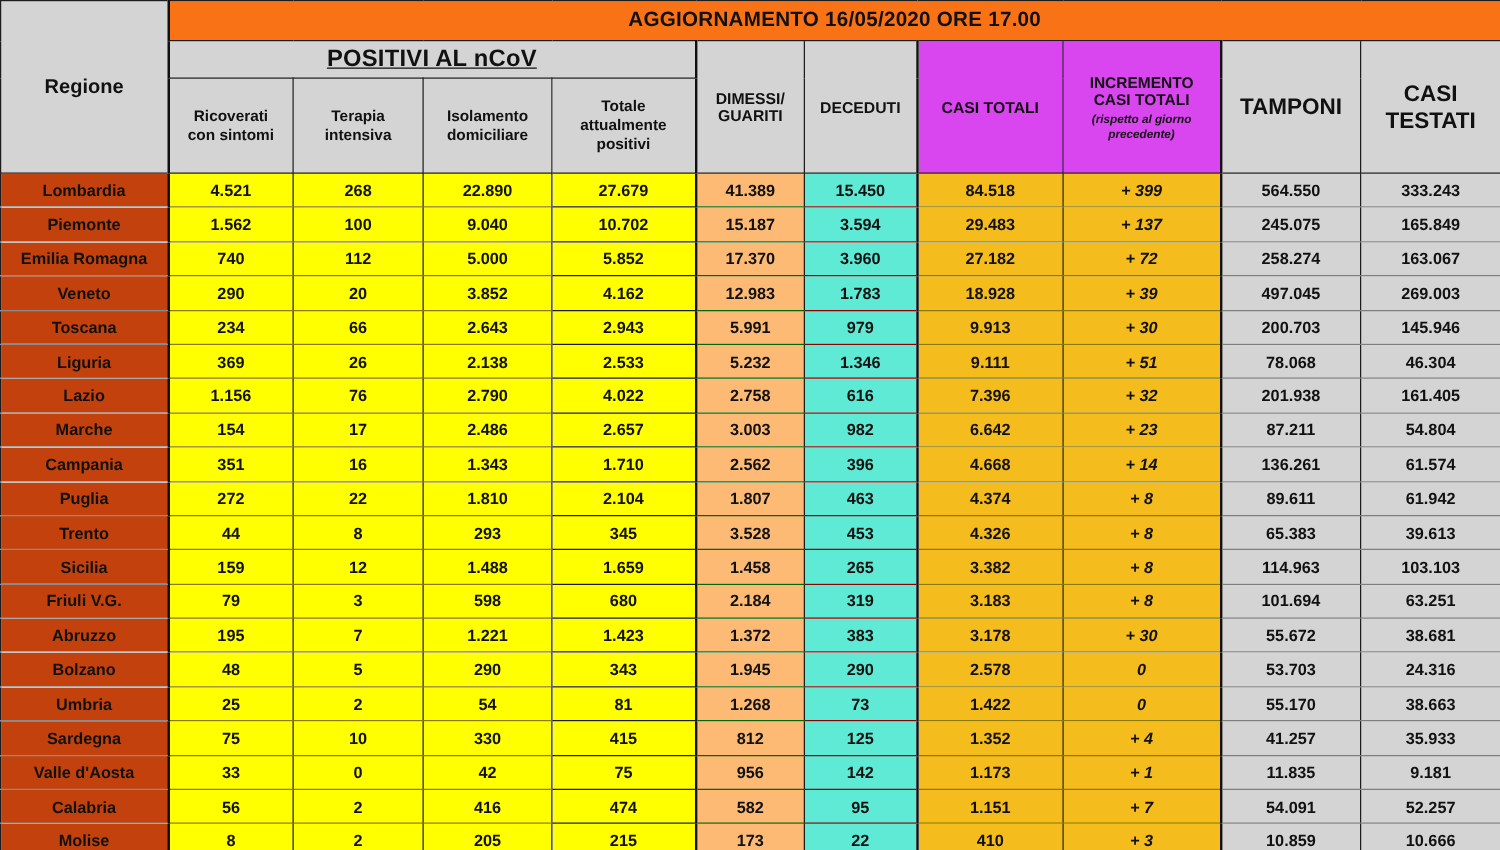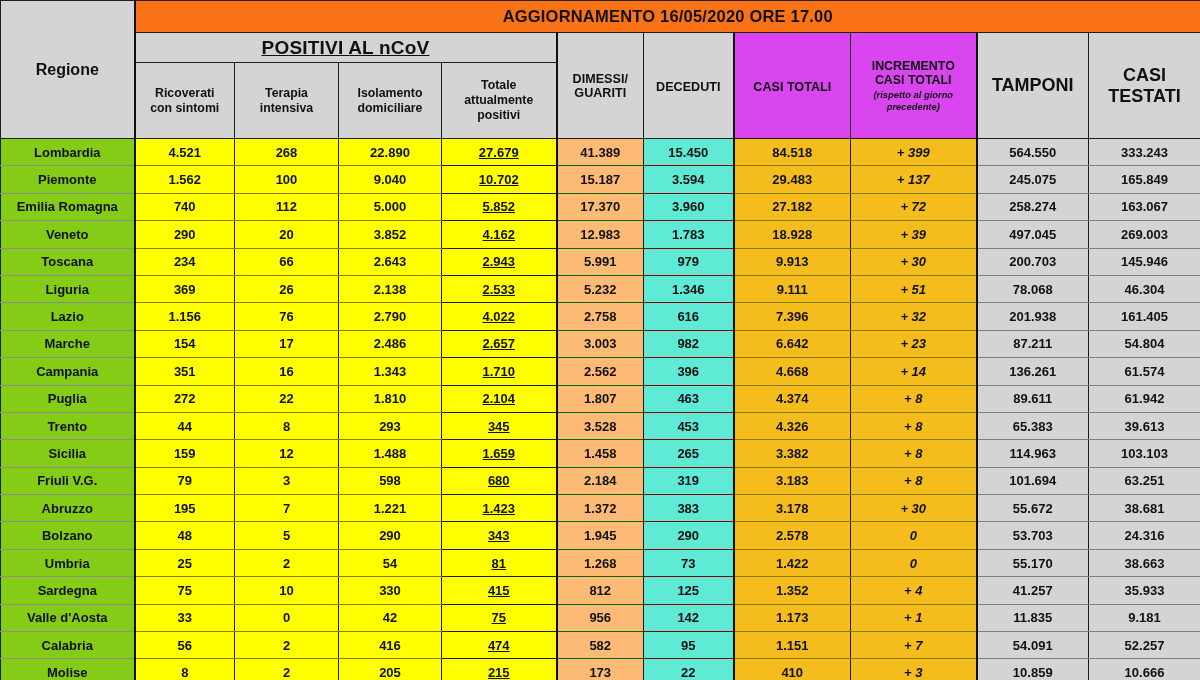--- a/index.html
+++ b/index.html
@@ -62,26 +62,26 @@
     margin-top: 2px;
   }
   .casi-tot-hdr { font-size: 12.6px; }
   .tamponi-hdr { font-size: 18px; }
   
   tbody td {
     height: 27.4px;
     font-size: 13px;
   }
   td.c-region {
-    background: #84cc16;
+    background: #c2410c;
     font-size: 13px;
     color: #111;
   }
   td.c-yellow   { background: #ffff00; color:#1a1a00; }
-  td.c-yellow-b { background: #ffff00; color:#1a1a00;text-decoration:underline; }
+  td.c-yellow-b { background: #ffff00; color:#1a1a00; }
   td.c-green    { background: #fdba74; color:#062f06; }
   td.c-red      { background: #5eead4; color:#8a0606; }
   td.c-amber    { background: #f5bc1e; color:#2b1d00; }
   td.c-amber-i  { background: #f5bc1e; color:#3a2800; font-style: italic; }
   td.c-grey     { background: #d4d4d4; color:#111; }
   
   tbody tr td.c-yellow, tbody tr td.c-amber, tbody tr td.c-amber-i {
     border-top-color: #8a7a00;
     border-bottom-color: #8a7a00;
   }

